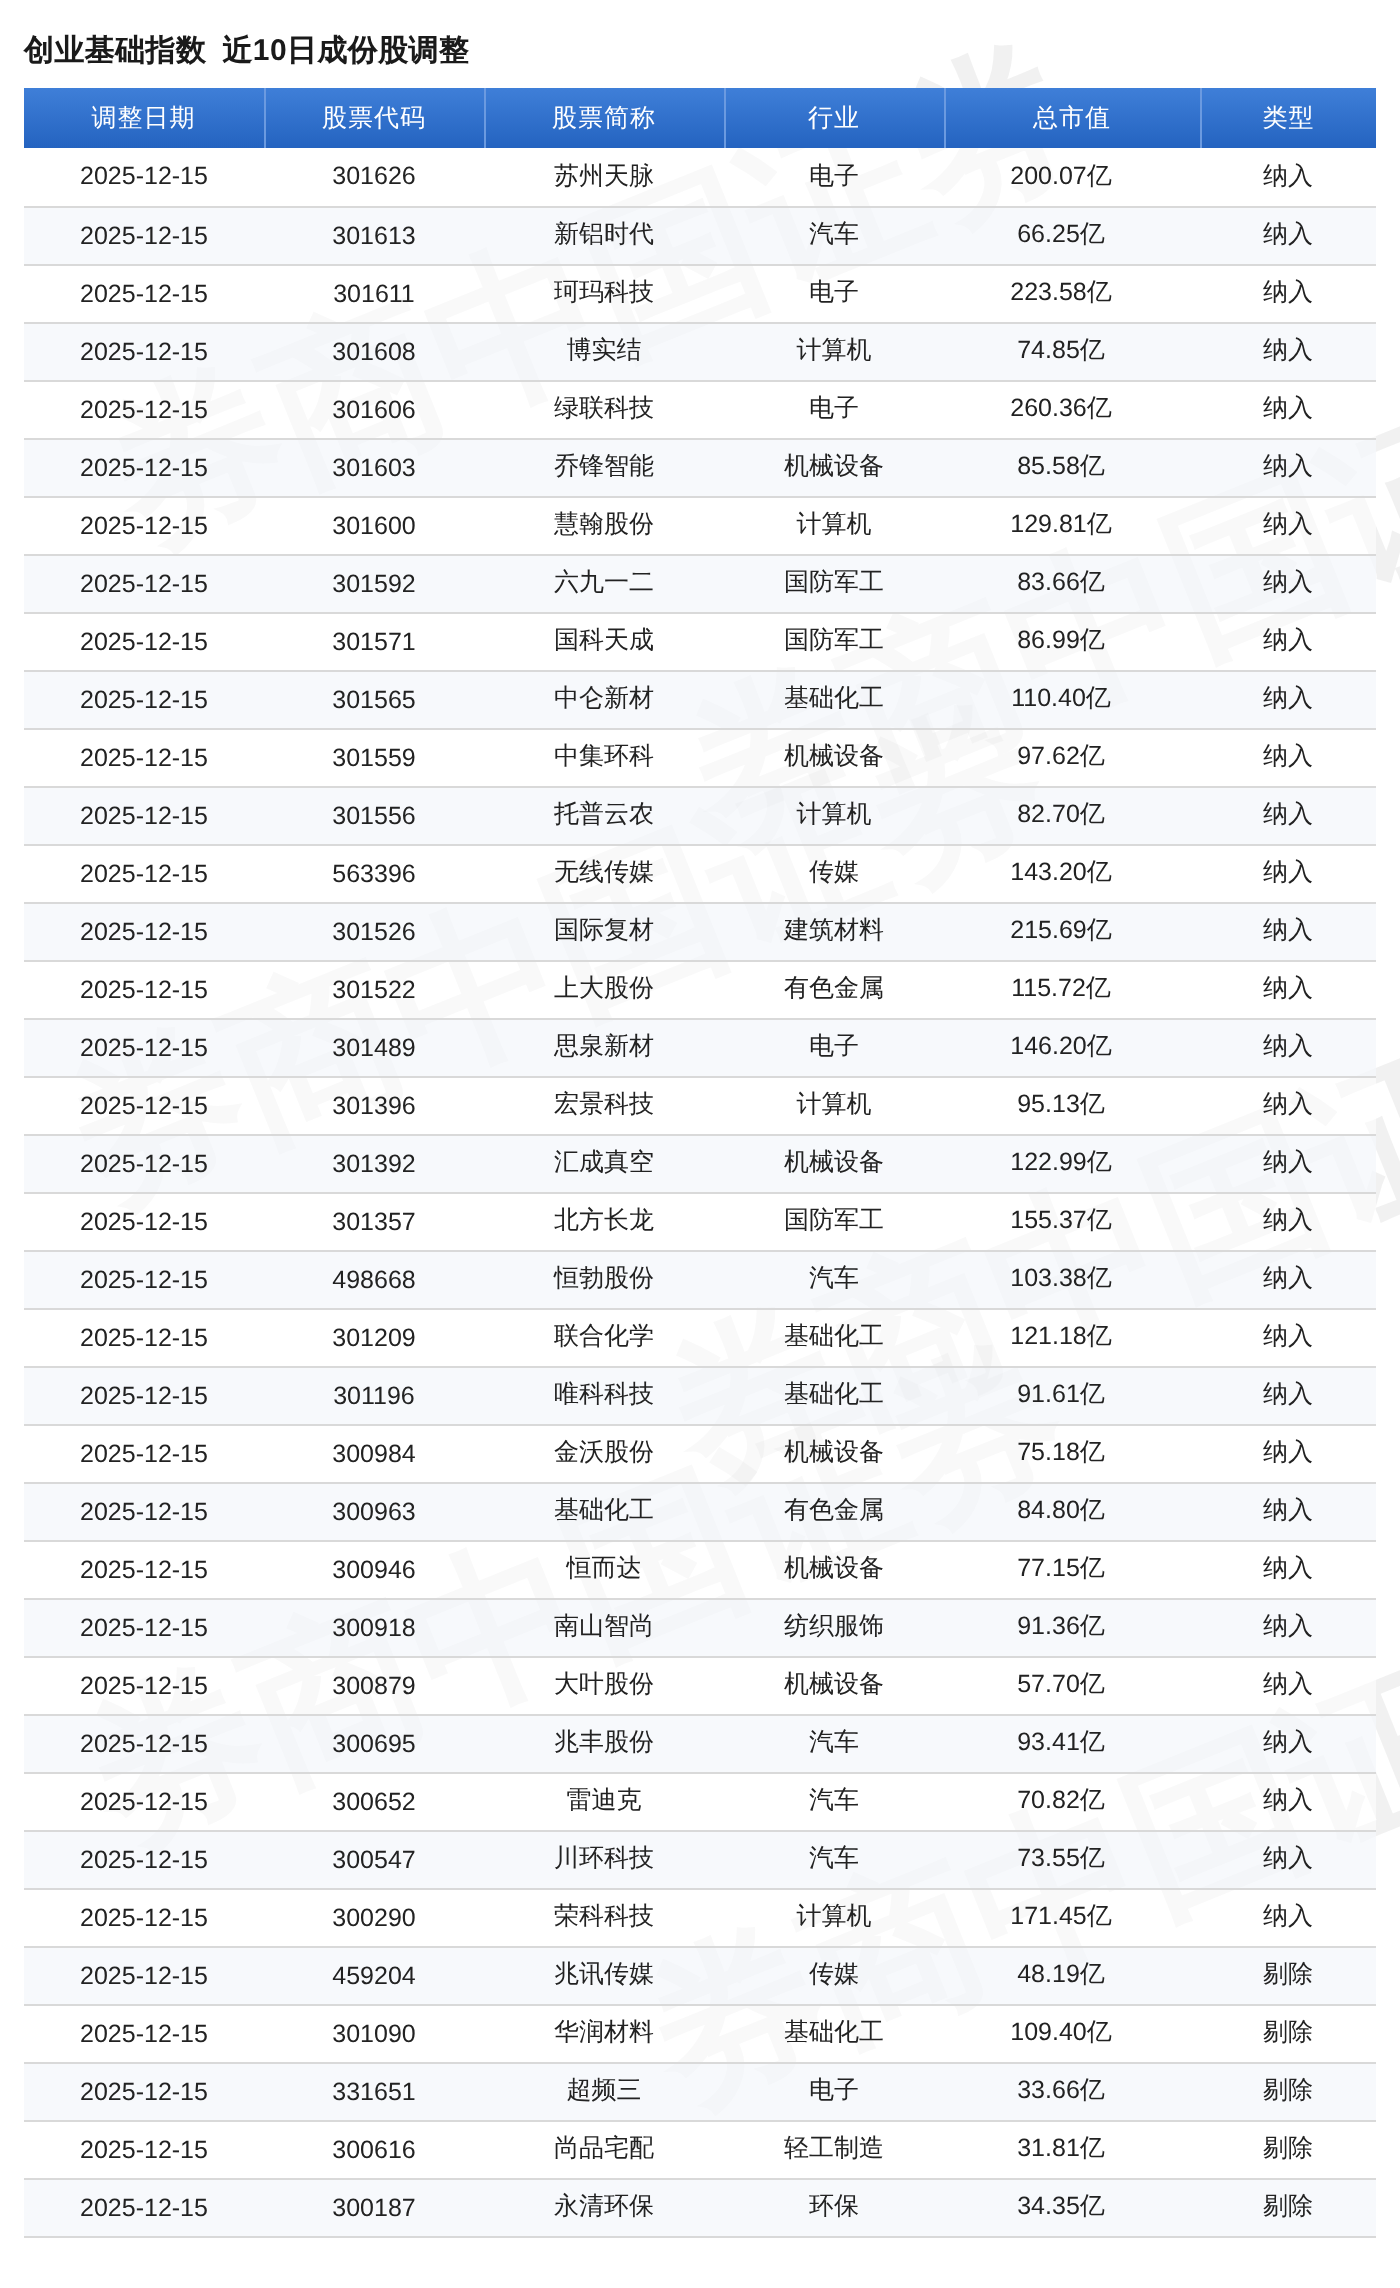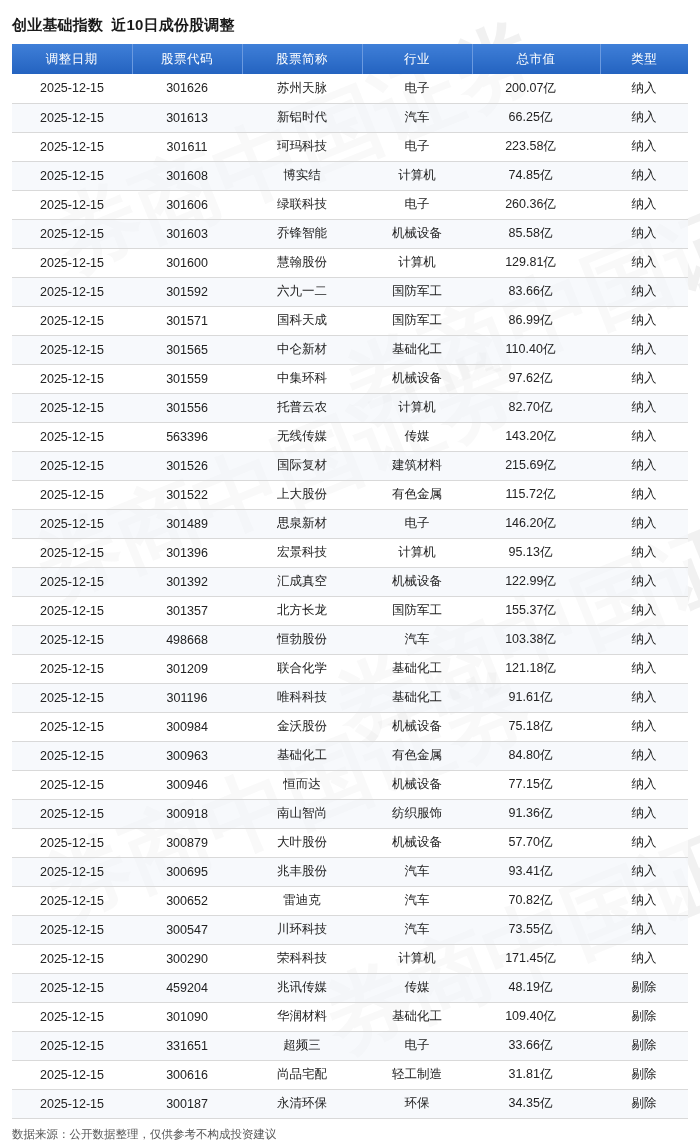--- a/index.html
+++ b/index.html
@@ -420,14 +420,13 @@
           <td>2025-12-15</td>
           <td>300187</td>
           <td>永清环保</td>
           <td>环保</td>
           <td class="num">34.35亿</td>
           <td>剔除</td>
         </tr>
       </tbody>
   </table>
 
-  <div class="footer">数据来源：公开数据整理，仅供参考不构成投资建议</div>
 </div>
 
 </body></html>

